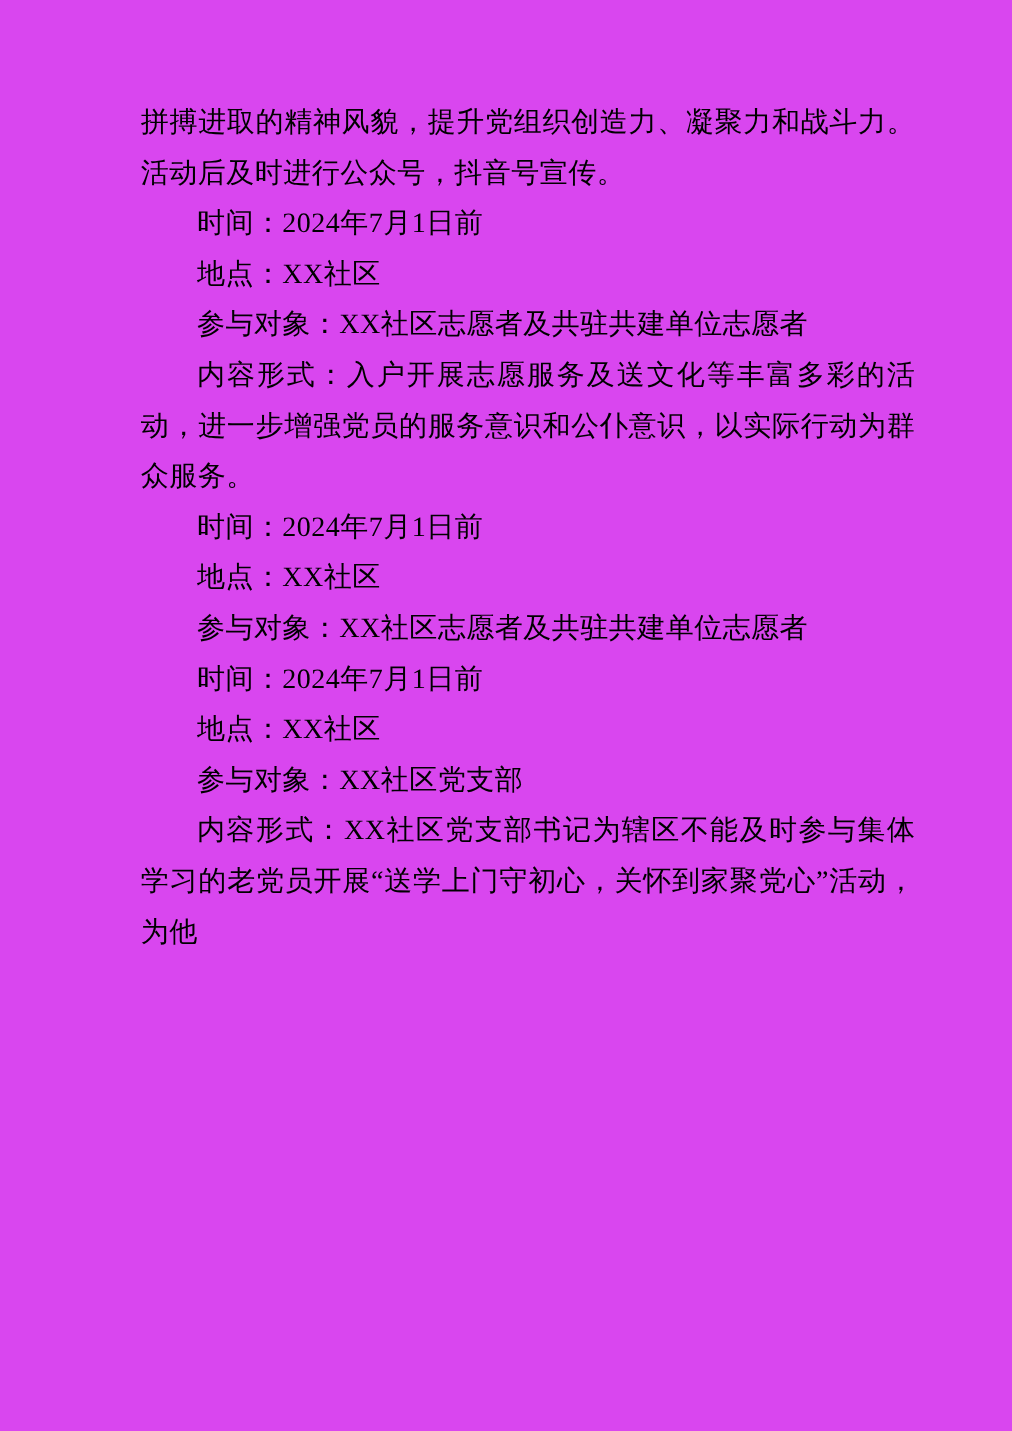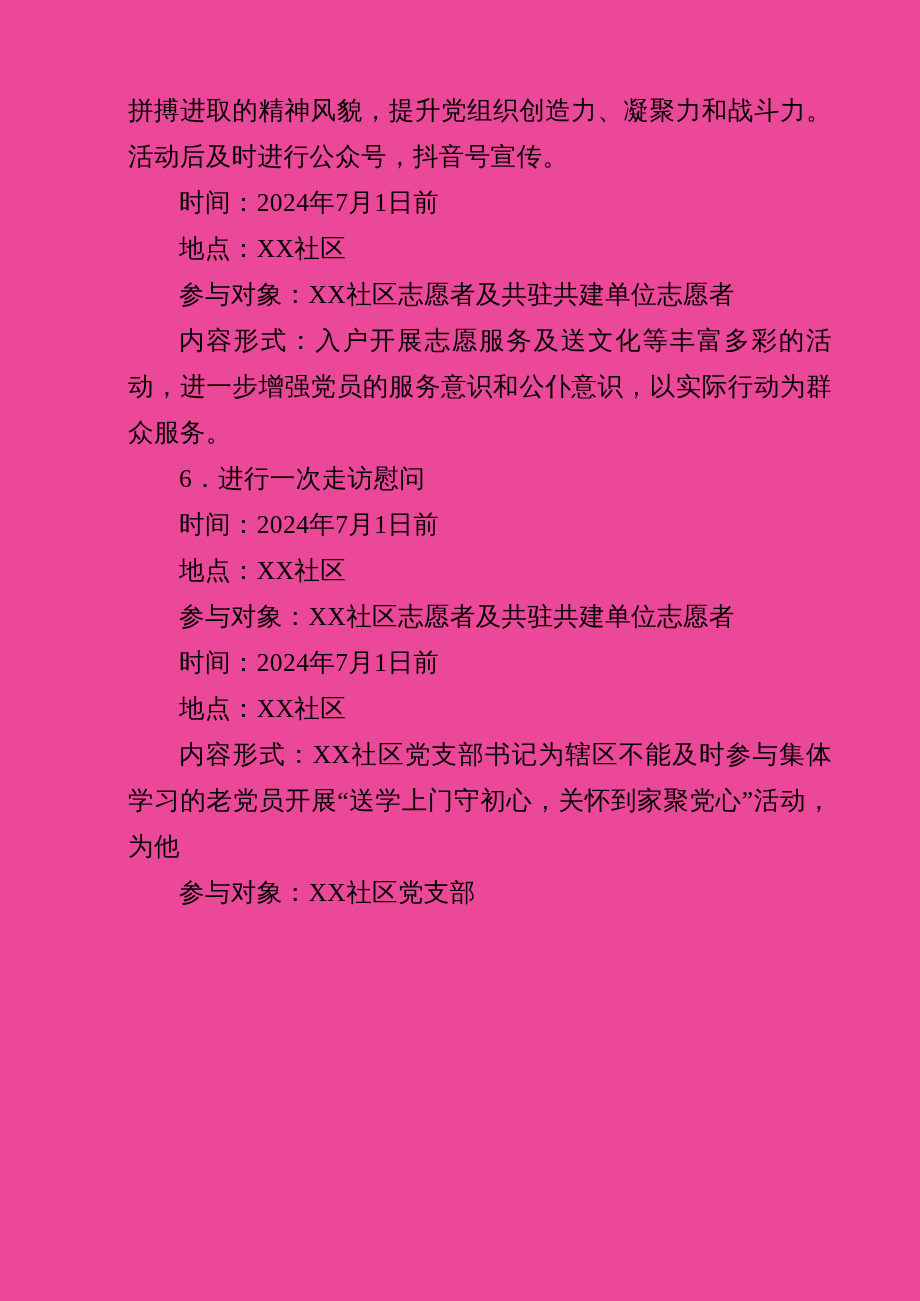--- a/index.html
+++ b/index.html
@@ -12,21 +12,21 @@
     height: 1301px;
     font-family: "Liberation Serif", "DejaVu Serif", serif;
     color: #000000;
   }
   .page {
     position: relative;
     width: 920px;
     height: 1301px;
     box-sizing: border-box;
     padding: 88px 88px 40px 128px;
-    background: #ec4899;
+    background: #d946ef;
     overflow: hidden;
   }
   .doc-body {
     font-size: 25.5px;
     line-height: 46px;
     letter-spacing: 0.4px;
     text-align: justify;
     text-justify: inter-character;
   }
   p {
@@ -43,22 +43,21 @@
 </head>
 <body>
 
 <div class="page">
   <div class="doc-body">
     <p class="no-indent">拼搏进取的精神风貌，提升党组织创造力、凝聚力和战斗力。活动后及时进行公众号，抖音号宣传。</p>
     <p class="indent">时间：2024年7月1日前</p>
     <p class="indent">地点：XX社区</p>
     <p class="indent">参与对象：XX社区志愿者及共驻共建单位志愿者</p>
     <p class="indent">内容形式：入户开展志愿服务及送文化等丰富多彩的活动，进一步增强党员的服务意识和公仆意识，以实际行动为群众服务。</p>
-    <p class="indent">6．进行一次走访慰问</p>
     <p class="indent">时间：2024年7月1日前</p>
     <p class="indent">地点：XX社区</p>
     <p class="indent">参与对象：XX社区志愿者及共驻共建单位志愿者</p>
     <p class="indent">时间：2024年7月1日前</p>
     <p class="indent">地点：XX社区</p>
+    <p class="indent">参与对象：XX社区党支部</p>
     <p class="indent">内容形式：XX社区党支部书记为辖区不能及时参与集体学习的老党员开展“送学上门守初心，关怀到家聚党心”活动，为他</p>
-    <p class="indent">参与对象：XX社区党支部</p>
   </div>
 </div>
 
 </body></html>

